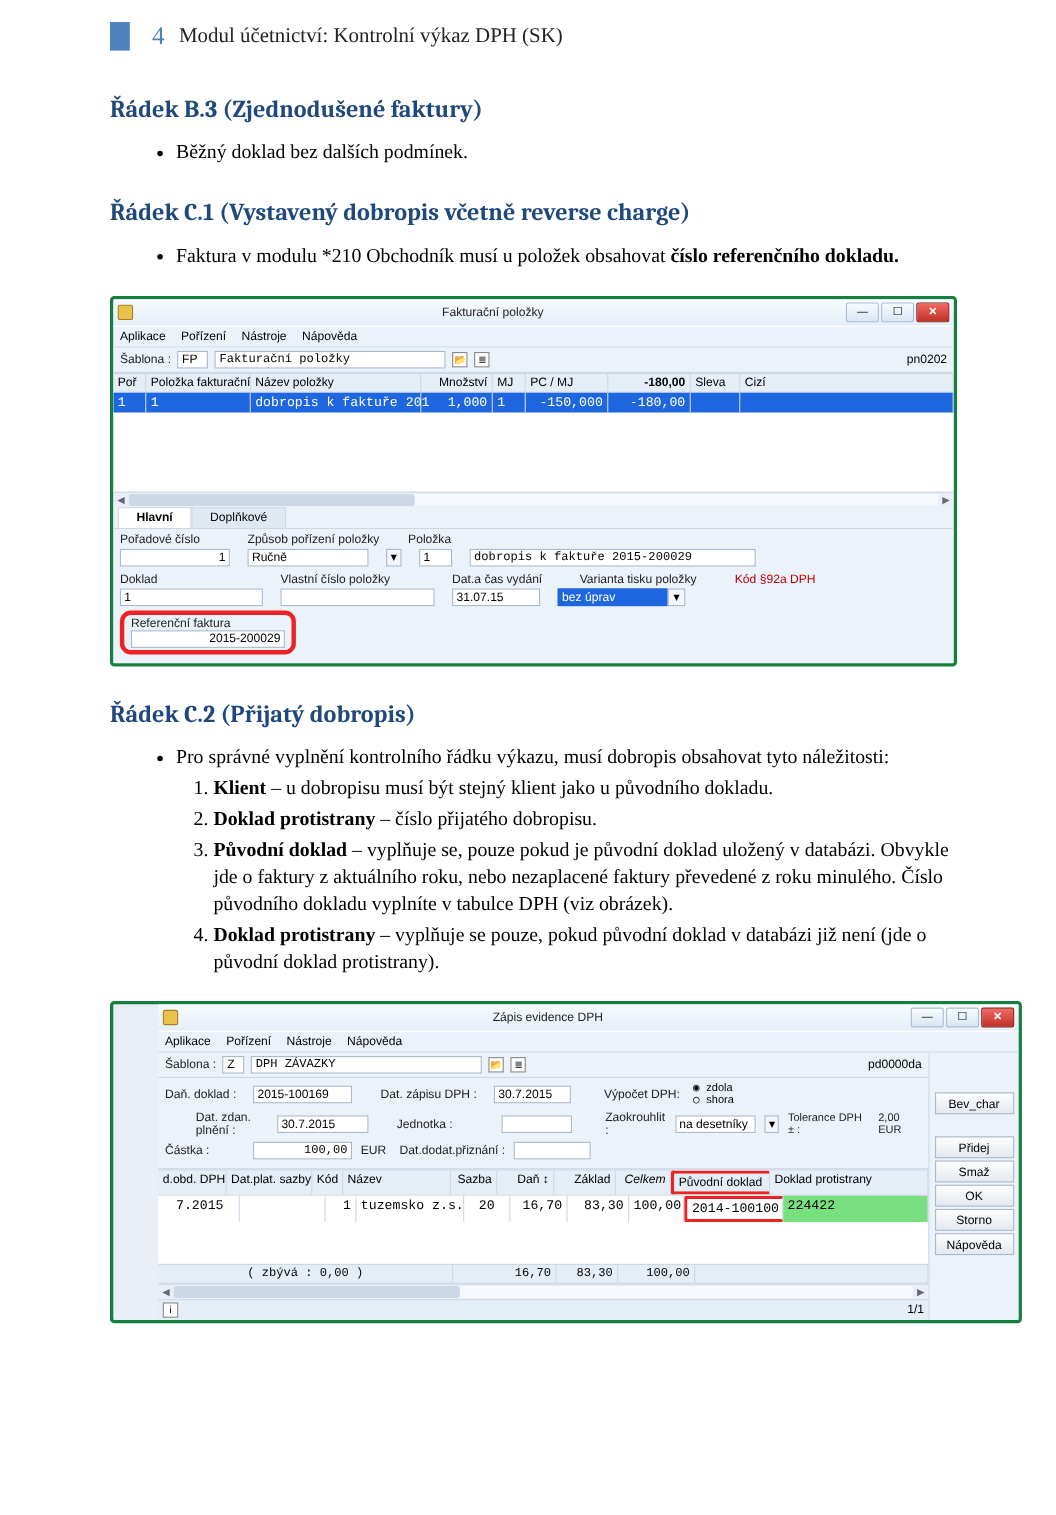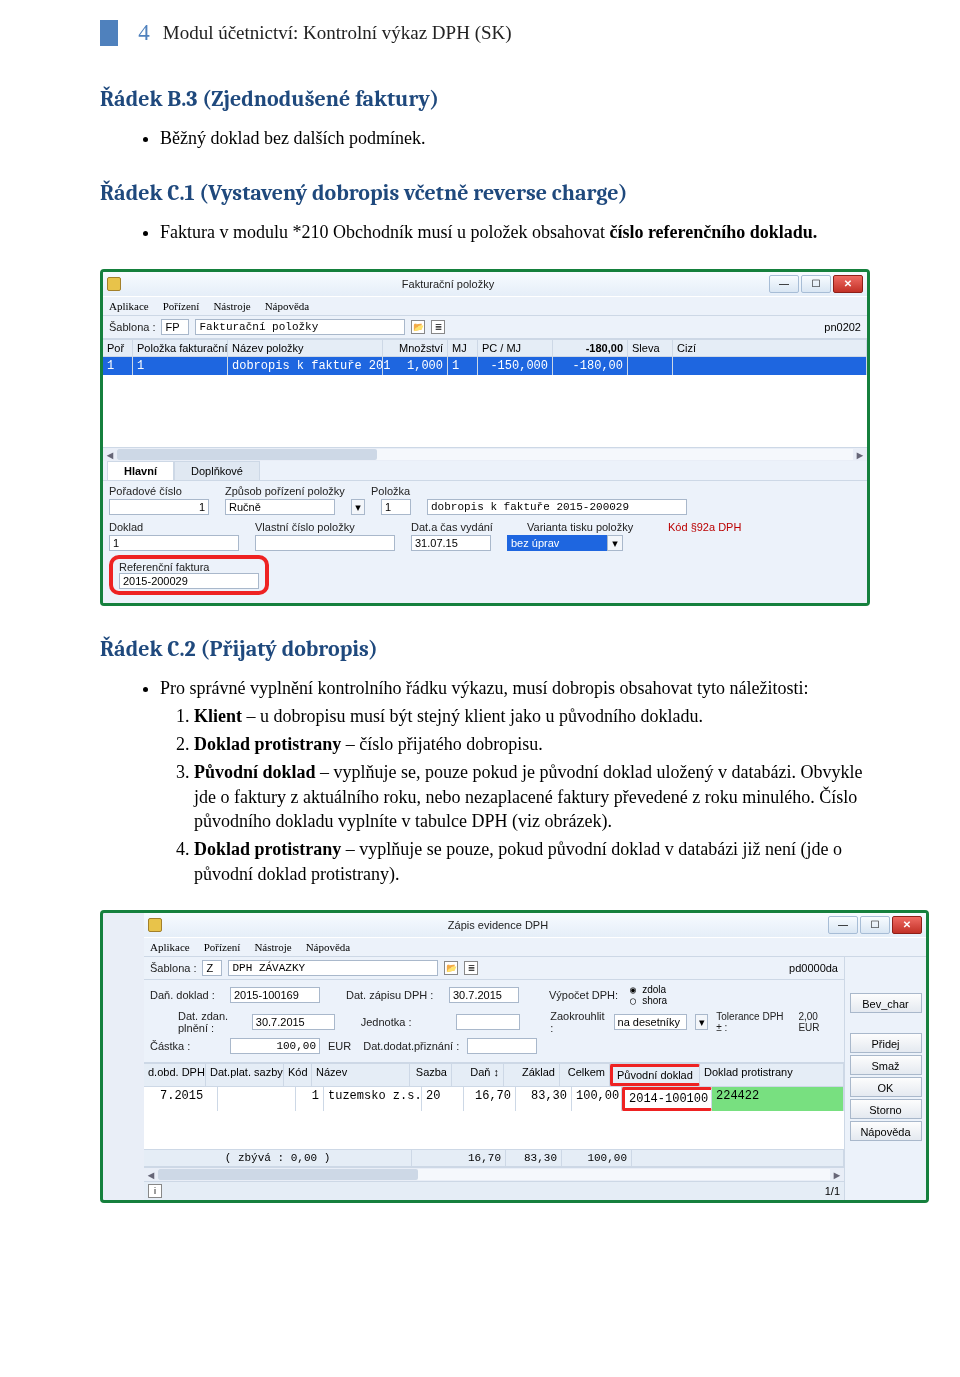--- a/index.html
+++ b/index.html
@@ -76,21 +76,21 @@
   .titlebar .title { flex: 1; text-align: center; color:#222; }
   .winbtns { display:flex; gap:2px; }
   .winbtns span {
     display:inline-block; width:30px; height:18px; border-radius:2px; font-size:10px; text-align:center; line-height:16px;
   }
   .winbtns .min { background: linear-gradient(#f7fbff,#d9e6f3); border:1px solid #a7bdd6; }
   .winbtns .max { background: linear-gradient(#f7fbff,#d9e6f3); border:1px solid #a7bdd6; }
   .winbtns .close { background: linear-gradient(#ef6b63,#c23127); border:1px solid #8e1f18; color:#fff; font-weight:bold; }
   .menubar {
     background:#ecf2fa; border-top:1px solid #fff; border-bottom:1px solid #cdd8e6;
-    padding:3px 6px; display:flex; gap:14px;font-family:Liberation Serif, serif;
+    padding:3px 6px; display:flex; gap:14px;
   }
   .toolbar-row, .form-row {
     display:flex; align-items:center; gap:6px;
     padding:3px 6px; border-bottom:1px solid #cdd8e6; background:#ecf2fa;
   }
   input[type=text].fld, span.fldval {
     background:#fff; border:1px solid #a9b8cb; padding:1px 3px; font-family:inherit; font-size:11px; height:16px; display:inline-block;
   }
   .grid-header {
     display:flex; background:#e5edf6; border-top:1px solid #cdd8e6; border-bottom:1px solid #cdd8e6; font-size:11px;
@@ -221,21 +221,21 @@
         <span class="fldval" style="width:130px;">1</span>
         <span class="fldval" style="width:140px;"></span>
         <span class="fldval" style="width:80px;">31.07.15</span>
         <span style="display:inline-flex;">
           <span class="fldval" style="width:100px; background:#1e66e0; color:#fff; border-color:#1e66e0;">bez úprav</span>
           <span style="display:inline-block;width:16px;height:16px;border:1px solid #a9b8cb;background:#f3f6fa;text-align:center;line-height:14px;">▾</span>
         </span>
       </div>
       <div class="highlight-red">
         <div><span class="lbl">Referenční faktura</span></div>
-        <span class="fldval" style="width:140px;">2015-200029</span>
+        <span class="fldval" style="width:140px;text-align:right;">2015-200029</span>
       </div>
     </div>
   </div>
 
   <h2 class="section-title">Řádek C.2 (Přijatý dobropis)</h2>
   <ul class="bullets">
     <li>
       <span>Pro správné vyplnění kontrolního řádku výkazu, musí dobropis obsahovat tyto náležitosti:</span>
       <ol class="numbered">
         <li><b>Klient</b><span> – u dobropisu musí být stejný klient jako u původního dokladu.</span></li>
@@ -306,31 +306,31 @@
             </div>
           </div>
           <div class="grid-header">
             <div style="width:62px;">d.obd. DPH</div>
             <div style="width:78px;">Dat.plat. sazby</div>
             <div style="width:28px;">Kód</div>
             <div style="width:98px;">Název</div>
             <div style="width:42px; text-align:right;">Sazba</div>
             <div style="width:52px; text-align:right;"><span>Daň</span> <span>↕</span></div>
             <div style="width:56px; text-align:right;">Základ</div>
-            <div style="width:50px; text-align:right;">Celkem</div>
+            <div style="width:50px; text-align:right;font-style:italic;">Celkem</div>
             <div style="width:90px;" class="hl-box-red">Původní doklad</div>
             <div style="flex:1;">Doklad protistrany</div>
           </div>
           <div class="grid-body">
             <div class="grid-row">
               <div style="width:62px;margin-left:12px;">7.2015</div>
               <div style="width:78px;"></div>
               <div style="width:28px; text-align:right;">1</div>
               <div style="width:98px;">tuzemsko z.s.</div>
-              <div style="width:42px; text-align:left;font-family:Liberation Mono, monospace;">20</div>
+              <div style="width:42px; text-align:center;font-family:Liberation Mono, monospace;">20</div>
               <div style="width:52px; text-align:right;">16,70</div>
               <div style="width:56px; text-align:right;">83,30</div>
               <div style="width:50px; text-align:right;">100,00</div>
               <div style="width:90px;" class="hl-box-red">2014-100100</div>
               <div style="flex:1;" class="hl-green">224422</div>
             </div>
             <div style="height:38px;"></div>
           </div>
           <div class="grid-header" style="font-family:'Courier New',monospace;">
             <div style="width:268px; text-align:center;">( zbývá : 0,00 )</div>

